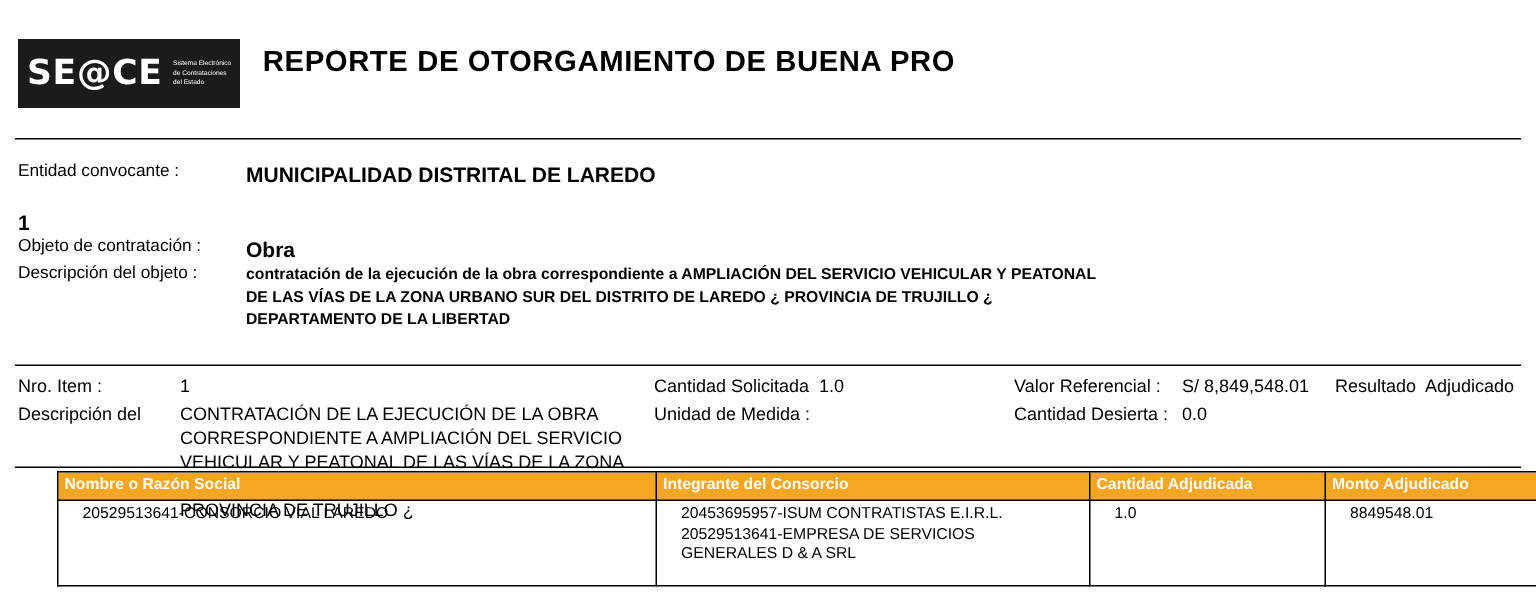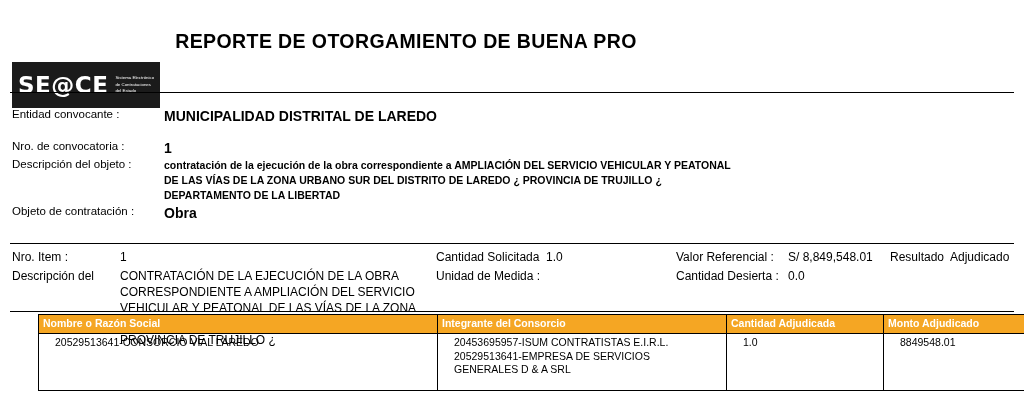--- a/index.html
+++ b/index.html
@@ -32,21 +32,20 @@
     position: absolute;
     left: 12px;
     top: 26px;
     width: 148px;
     height: 46px;
     background: #1b1b1b;
     display: flex;
     align-items: center;
     padding-left: 6px;
     box-sizing: border-box;
-    margin-top: 36px;
   }
   .logo-text {
     color: #ffffff;
     font-size: 23px;
     font-weight: bold;
     letter-spacing: 0.5px;
     line-height: 1;
     font-family: "DejaVu Sans", sans-serif;
   }
   .logo-sub {
@@ -184,30 +183,29 @@
   </div>
 
   <div class="rule r1"></div>
 
   <div class="entity-block">
     <div class="row entity-name">
       <div class="lbl">Entidad convocante :</div>
       <div class="val">MUNICIPALIDAD DISTRITAL DE LAREDO</div>
     </div>
     <div class="row">
-      <div class="lbl">Nro. de convocatoria :</div>
       <div class="val">1</div>
+    </div>
+    <div class="row">
+      <div class="lbl">Objeto de contratación :</div>
+      <div class="val">Obra</div>
     </div>
     <div class="row">
       <div class="lbl">Descripción del objeto :</div>
       <div class="desc-val">contratación de la ejecución de la obra correspondiente a AMPLIACIÓN DEL SERVICIO VEHICULAR Y PEATONAL DE LAS VÍAS DE LA ZONA URBANO SUR DEL DISTRITO DE LAREDO ¿ PROVINCIA DE TRUJILLO ¿ DEPARTAMENTO DE LA LIBERTAD</div>
-    </div>
-    <div class="row">
-      <div class="lbl">Objeto de contratación :</div>
-      <div class="val">Obra</div>
     </div>
   </div>
 
   <div class="rule r2"></div>
 
   <div class="item-section">
     <div class="col-a">
       <div class="line sp">Nro. Item :</div>
       <div class="line">Descripción del</div>
     </div>

